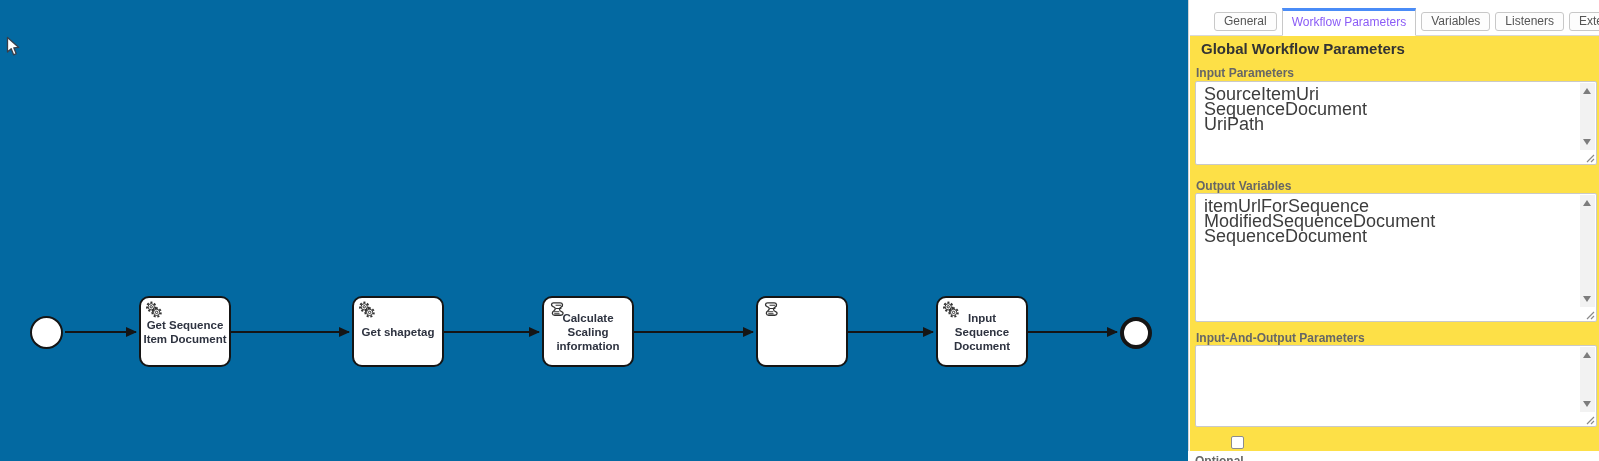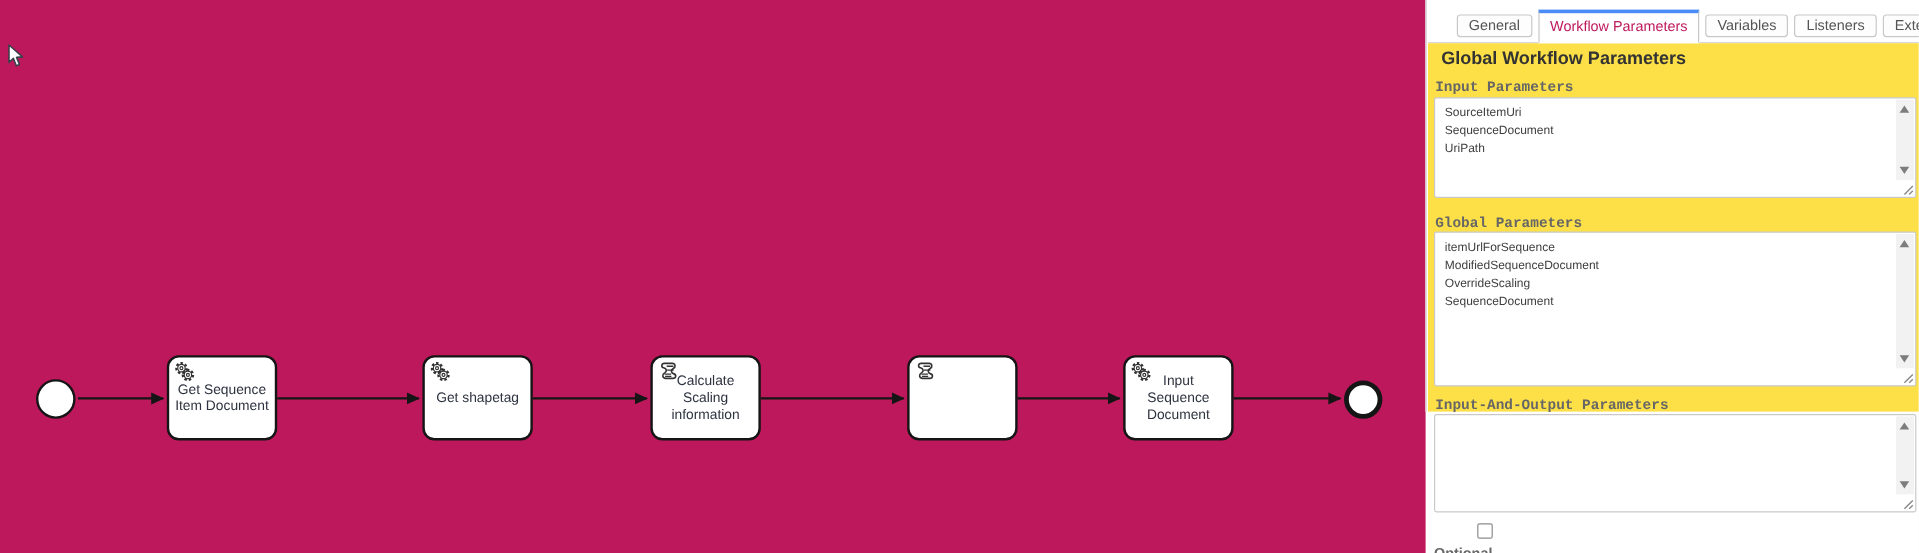--- a/index.html
+++ b/index.html
@@ -2,51 +2,51 @@
 <html style="--accent: #4a8cf7;"><head>
 <meta charset="utf-8">
 <style>
   :root { --accent:#4a8cf7; }
   * { margin:0; padding:0; box-sizing:border-box; }
   html,body { width:1599px; height:461px; overflow:hidden; background:#fff;
               font-family:"Liberation Sans", sans-serif; }
   .stage { position:relative; width:1599px; height:461px; background:#fff; }
 
   
-  .canvas { position:absolute; left:0; top:0; width:1188px; height:461px; background:#be185d; }
+  .canvas { position:absolute; left:0; top:0; width:1188px; height:461px; background:#0369a1;font-weight:bold; }
   .flows  { position:absolute; left:0; top:0; }
   .event  { position:absolute; border-radius:50%; background:#fff; }
   .event.start { left:30px; top:316px; width:33px; height:33px; border:2px solid #151515; }
   .event.end   { left:1120px; top:317px; width:32px; height:32px; border:4px solid #151515; }
   .task { position:absolute; top:296px; width:92px; height:71px; background:#fff;
           border:2px solid #151515; border-radius:10px; display:flex;
           align-items:center; justify-content:center; text-align:center; }
   .task-label { font-size:11.5px; line-height:14px; color:#2e3340; }
   .task-icon { position:absolute; left:4px; top:3px; width:18px; height:18px; }
   .cursor { position:absolute; left:6px; top:36px; }
 
   
-  .panel { position:absolute; left:1188px; top:0; width:411px; height:343px;
+  .panel { position:absolute; left:1188px; top:0; width:411px; height:451px;
            background:#fff; border-left:1px solid #d4d4d4;padding-left:12px; }
   .top-artifact { position:absolute; left:71px; top:0; width:12px; height:3px; background:#c6c6c6; }
   .tabbar { position:absolute; left:1px; top:0; right:0; height:36px; background:#fff;
             border-bottom:1px solid #d9d9d9; display:flex; align-items:flex-end;
             gap:5px; padding-left:24px; }
   .tab { position:relative; height:19px; line-height:17px; padding:0 9px; font-size:12px;
          color:#555; background:#fdfdfd; border:1px solid #c8c8c8; border-radius:3px;
          margin-bottom:4px; white-space:nowrap; cursor:default; }
   .tab.active { height:28px; line-height:23px; margin-bottom:-1px; z-index:2;
-                background:#fff; color:#be185d; border-radius:0;
+                background:#fff; color:#8b5cf6; border-radius:0;
                 border-top:3px solid var(--accent); border-bottom:1px solid #fff; }
   .panel-content { position:absolute; left:1px; top:36px; right:0; bottom:0; background:#fde047; }
   .panel-heading { position:absolute; left:11px; top:4px; font-size:15px; font-weight:bold; color:#333; }
-  .field-label { position:absolute; left:6px; font-size:12px; font-weight:bold; color:#666;font-family:Liberation Mono, monospace; }
+  .field-label { position:absolute; left:6px; font-size:12px; font-weight:bold; color:#666; }
   .box { position:absolute; left:5px; width:402px; background:#fff;
          border:1px solid #c9c9c9; border-radius:2px; }
-  .box .lines { position:absolute; left:8px; top:5px; right:20px; font-size:10px;
+  .box .lines { position:absolute; left:8px; top:5px; right:20px; font-size:18px;
                 line-height:15px; color:#3d3d3d; }
   .vscroll { position:absolute; top:1px; right:1px; bottom:14px; width:15px; background:#f2f2f2; }
   .arr { position:absolute; left:3px; width:0; height:0;
          border-left:4.5px solid transparent; border-right:4.5px solid transparent; }
   .arr.up   { top:5px;    border-bottom:6px solid #7d7d7d; }
   .arr.down { bottom:5px; border-top:6px solid #7d7d7d; }
   .grip { position:absolute; right:1px; bottom:1px; }
   .optional-row { position:absolute; left:5px; top:400px; display:flex; align-items:flex-end; gap:5px;flex-direction:column; }
   .checkbox { width:13px; height:13px; background:#fff; border:1px solid #8c8c8c; border-radius:2px; }
   .optional-label { font-size:12px; font-weight:bold; color:#666; }
@@ -176,26 +176,25 @@
         </div>
         <div class="vscroll">
           <span class="arr up"></span>
           <span class="arr down"></span>
         </div>
         <svg class="grip" width="12" height="12">
           <path d="M11 4 L4 11 M11 8 L8 11" stroke="#8a8a8a" stroke-width="1.2" fill="none"></path>
         </svg>
       </div>
 
-      <div class="field-label" style="top:143px">Global Parameters</div>
+      <div class="field-label" style="top:143px">Output Variables</div>
       <div class="box" style="top:157px; height:129px">
         <div class="lines">
           <div>itemUrlForSequence</div>
           <div>ModifiedSequenceDocument</div>
-          <div>OverrideScaling</div>
           <div>SequenceDocument</div>
         </div>
         <div class="vscroll">
           <span class="arr up"></span>
           <span class="arr down"></span>
         </div>
         <svg class="grip" width="12" height="12">
           <path d="M11 4 L4 11 M11 8 L8 11" stroke="#8a8a8a" stroke-width="1.2" fill="none"></path>
         </svg>
       </div>

